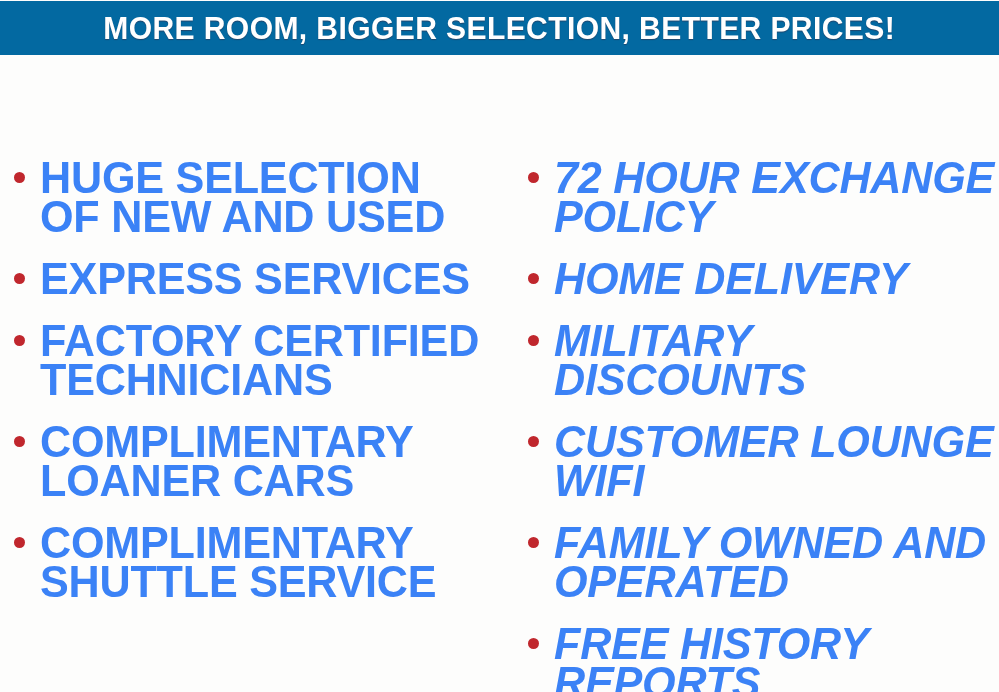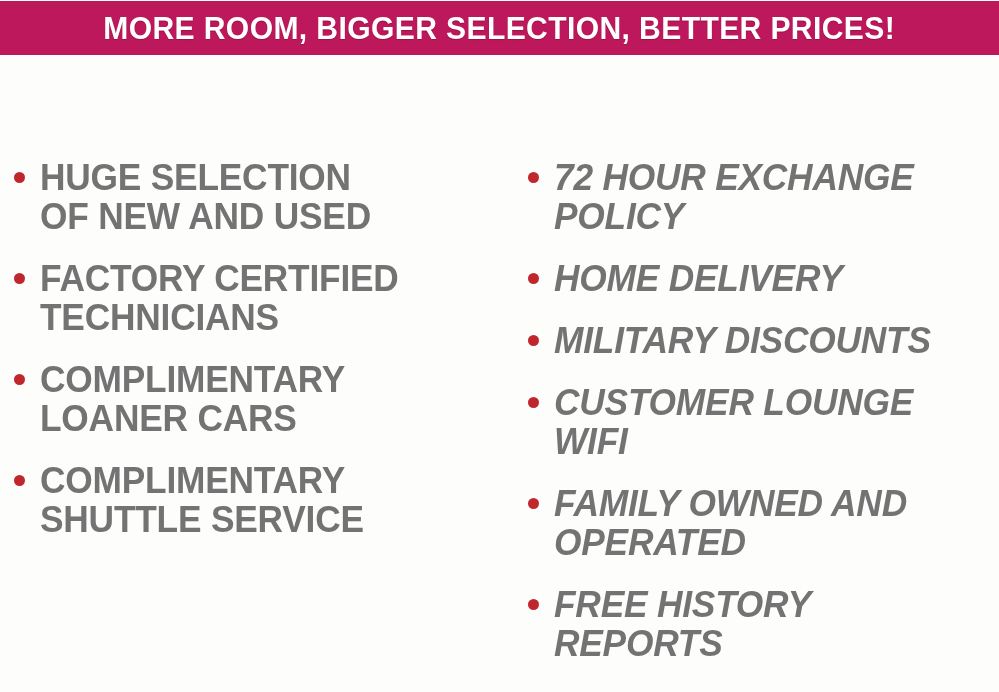--- a/index.html
+++ b/index.html
@@ -19,21 +19,21 @@
     overflow: hidden;
   }
 
   
   .top-ribbon {
     position: absolute;
     left: 0;
     top: 1px;
     width: 999px;
     height: 54px;
-    background: #be185d;
+    background: #0369a1;
     display: flex;
     align-items: center;
     justify-content: center;
   }
   .top-ribbon-text {
     color: #ffffff;
     font-family: "Liberation Sans", sans-serif;
     font-weight: bold;
     font-size: 31px;
     line-height: 31px;
@@ -79,24 +79,24 @@
   .column {
     position: absolute;
     top: 0;
   }
   .column.left  { left: 14px;  width: 490px; }
   .column.right { left: 528px; width: 487px; font-style: italic; }
 
   .bullet-item {
     display: flex;
     align-items: flex-start;
-    color: #737373;
+    color: #3b82f6;
     font-family: "Liberation Sans", sans-serif;
     font-weight: bold;
-    font-size: 36px;
+    font-size: 44px;
     line-height: 39px;
     letter-spacing: -0.2px;
   }
   .column.left  .bullet-item { margin-bottom: 23px; }
   .column.right .bullet-item { margin-bottom: 23px; }
 
   .bullet-dot {
     flex: 0 0 auto;
     width: 11px;
     height: 11px;
@@ -122,20 +122,24 @@
   </div>
 
 
   <div class="columns">
 
     <div class="column left">
       <div class="bullet-item">
         <span class="bullet-dot"></span>
         <span class="bullet-text">HUGE SELECTION
 OF NEW AND USED</span>
+      </div>
+      <div class="bullet-item">
+        <span class="bullet-dot"></span>
+        <span class="bullet-text">EXPRESS SERVICES</span>
       </div>
       <div class="bullet-item">
         <span class="bullet-dot"></span>
         <span class="bullet-text">FACTORY CERTIFIED
 TECHNICIANS</span>
       </div>
       <div class="bullet-item">
         <span class="bullet-dot"></span>
         <span class="bullet-text">COMPLIMENTARY
 LOANER CARS</span>

